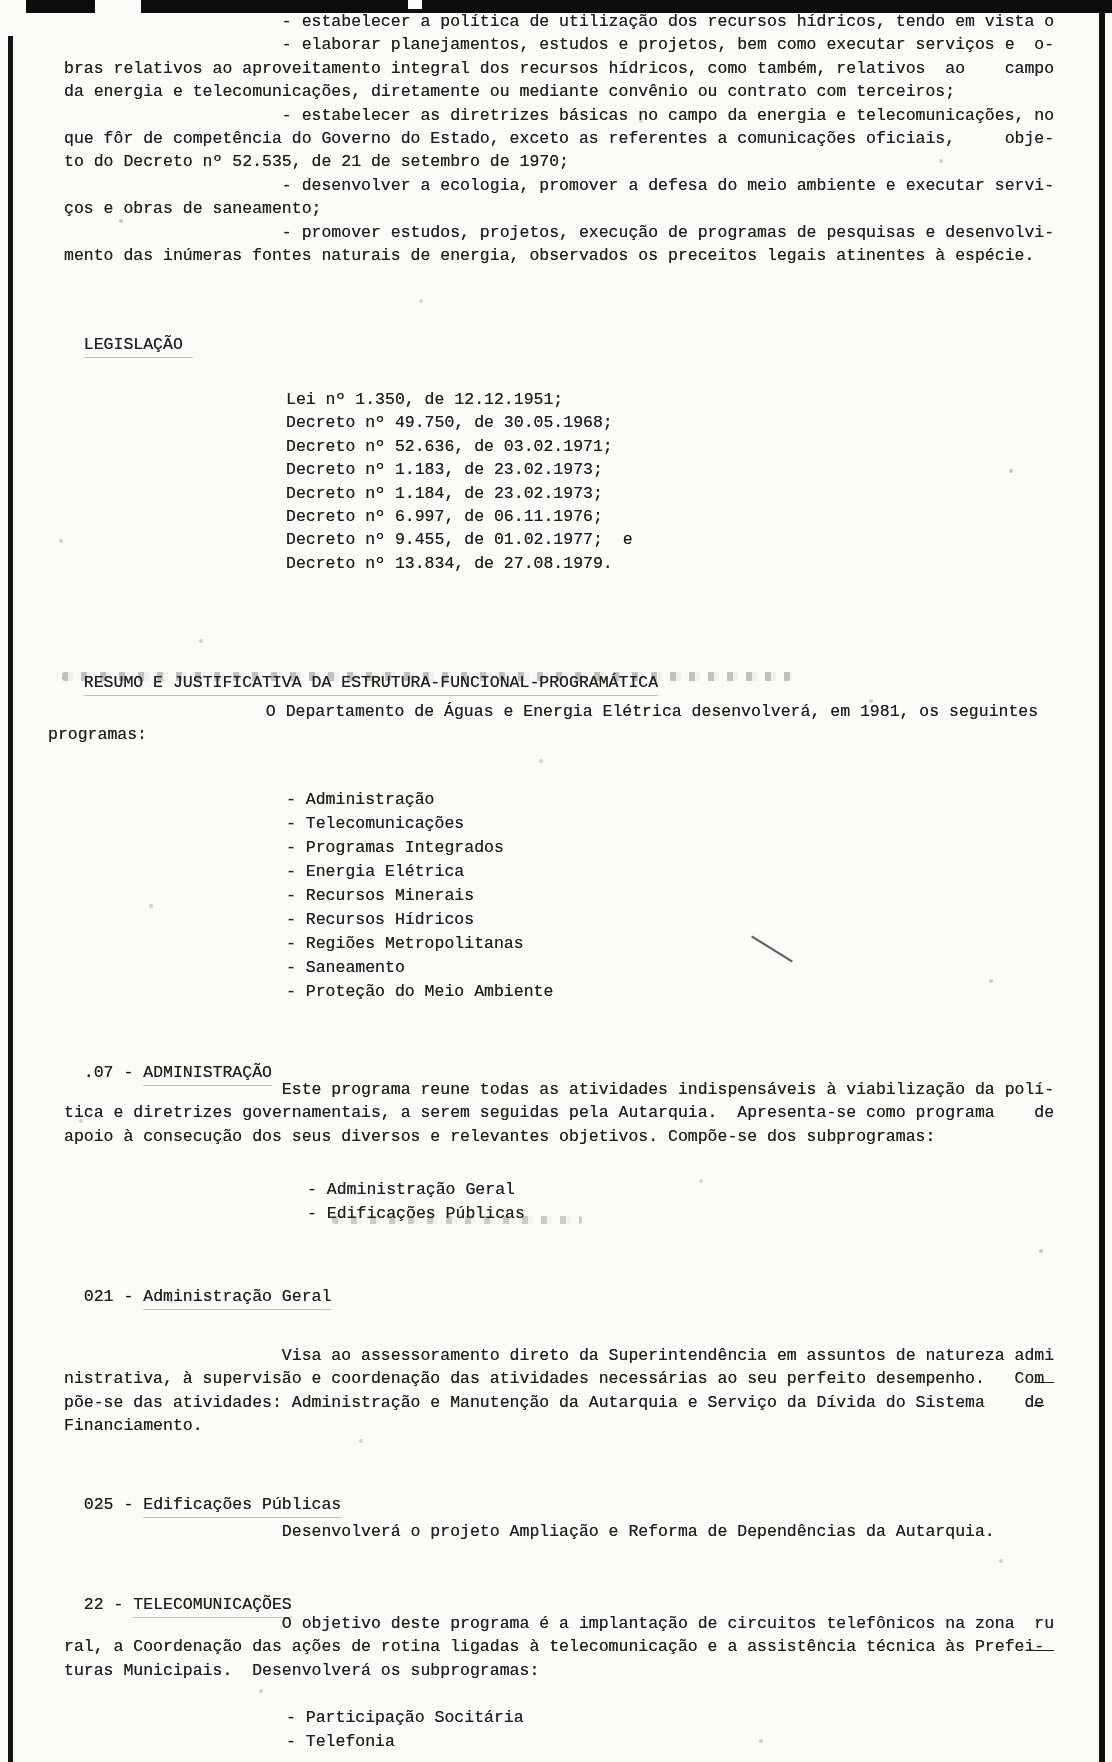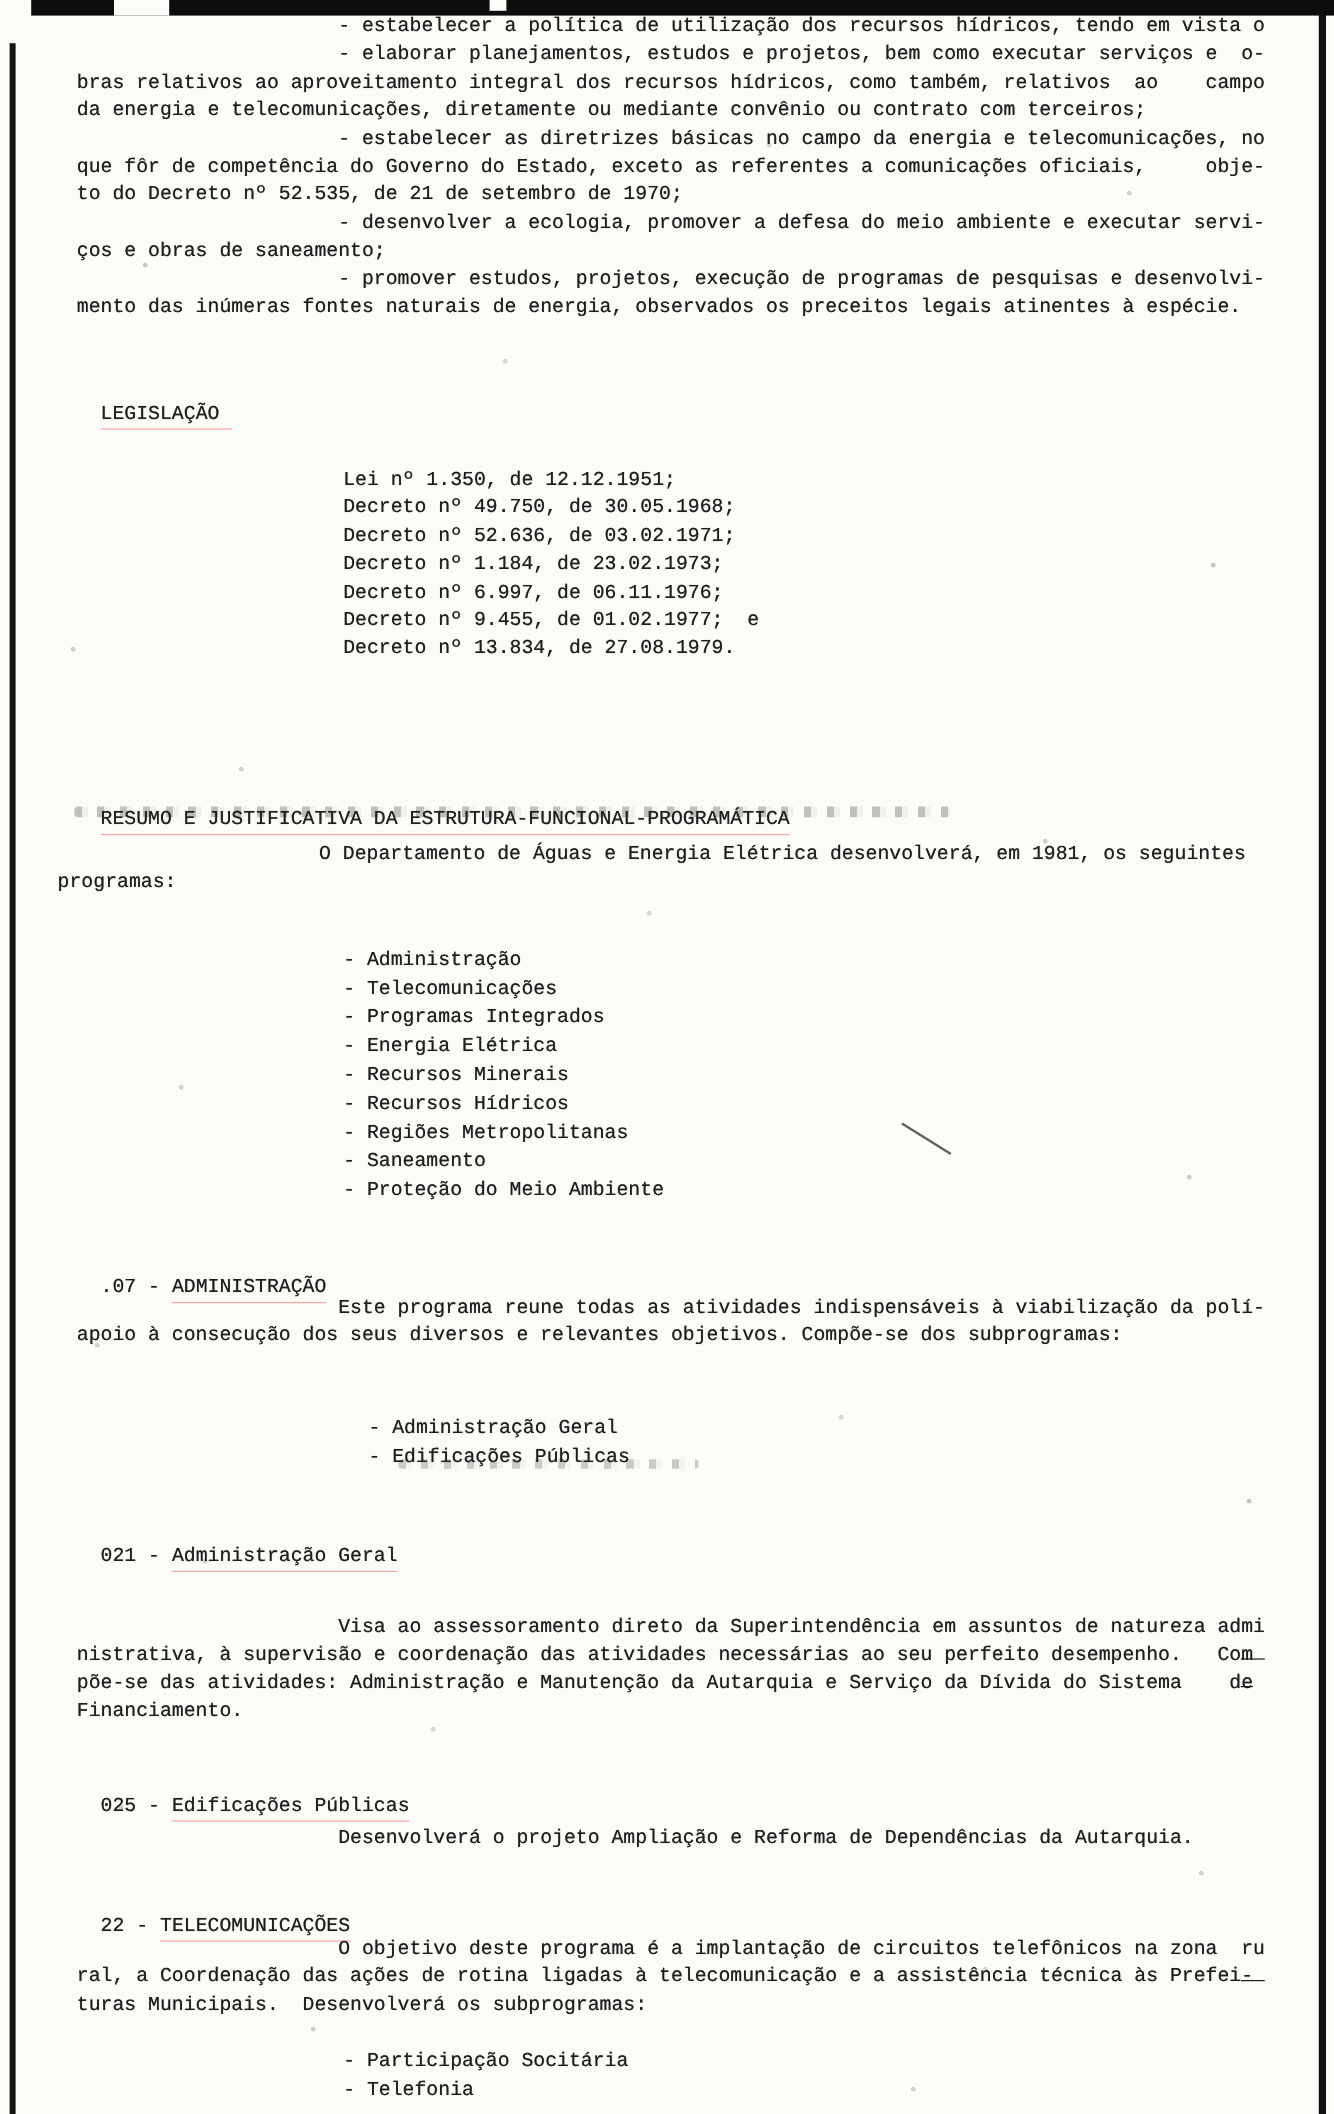--- a/index.html
+++ b/index.html
@@ -68,20 +68,21 @@
 </div>
 
 <div class="blk hln" style="left:64px;top:310px;">
   <span class="hu">LEGISLAÇÃO </span>
 </div>
 
 <div class="blk" style="left:286px;top:388px;">
   <div class="ln">Lei nº 1.350, de 12.12.1951;</div>
   <div class="ln">Decreto nº 49.750, de 30.05.1968;</div>
   <div class="ln">Decreto nº 52.636, de 03.02.1971;</div>
+  <div class="ln">Decreto nº 1.183, de 23.02.1973;</div>
   <div class="ln">Decreto nº 1.184, de 23.02.1973;</div>
   <div class="ln">Decreto nº 6.997, de 06.11.1976;</div>
   <div class="ln">Decreto nº 9.455, de 01.02.1977;  e</div>
   <div class="ln">Decreto nº 13.834, de 27.08.1979.</div>
 </div>
 
 <div class="blk hln" style="left:64px;top:648px;">
   <span class="hu">RESUMO E JUSTIFICATIVA DA ESTRUTURA-FUNCIONAL-PROGRAMÁTICA</span>
 </div>
 
@@ -101,20 +102,21 @@
   <div class="ln24">- Saneamento</div>
   <div class="ln24">- Proteção do Meio Ambiente</div>
 </div>
 
 <div class="blk hln" style="left:64px;top:1038px;">
   <span>.07 - </span><span class="hu">ADMINISTRAÇÃO</span>
 </div>
 
 <div class="blk" style="left:64px;top:1078px;">
   <div class="ln">                      Este programa reune todas as atividades indispensáveis à viabilização da polí-</div>
+  <div class="ln">tica e diretrizes governamentais, a serem seguidas pela Autarquia.  Apresenta-se como programa    de</div>
   <div class="ln">apoio à consecução dos seus diversos e relevantes objetivos. Compõe-se dos subprogramas:</div>
 </div>
 
 <div class="blk" style="left:286px;top:1178px;margin-left:21px;">
   <div class="ln24">- Administração Geral</div>
   <div class="ln24">- Edificações Públicas</div>
 </div>
 
 <div class="blk hln" style="left:64px;top:1262px;">
   <span>021 - </span><span class="hu">Administração Geral</span>

